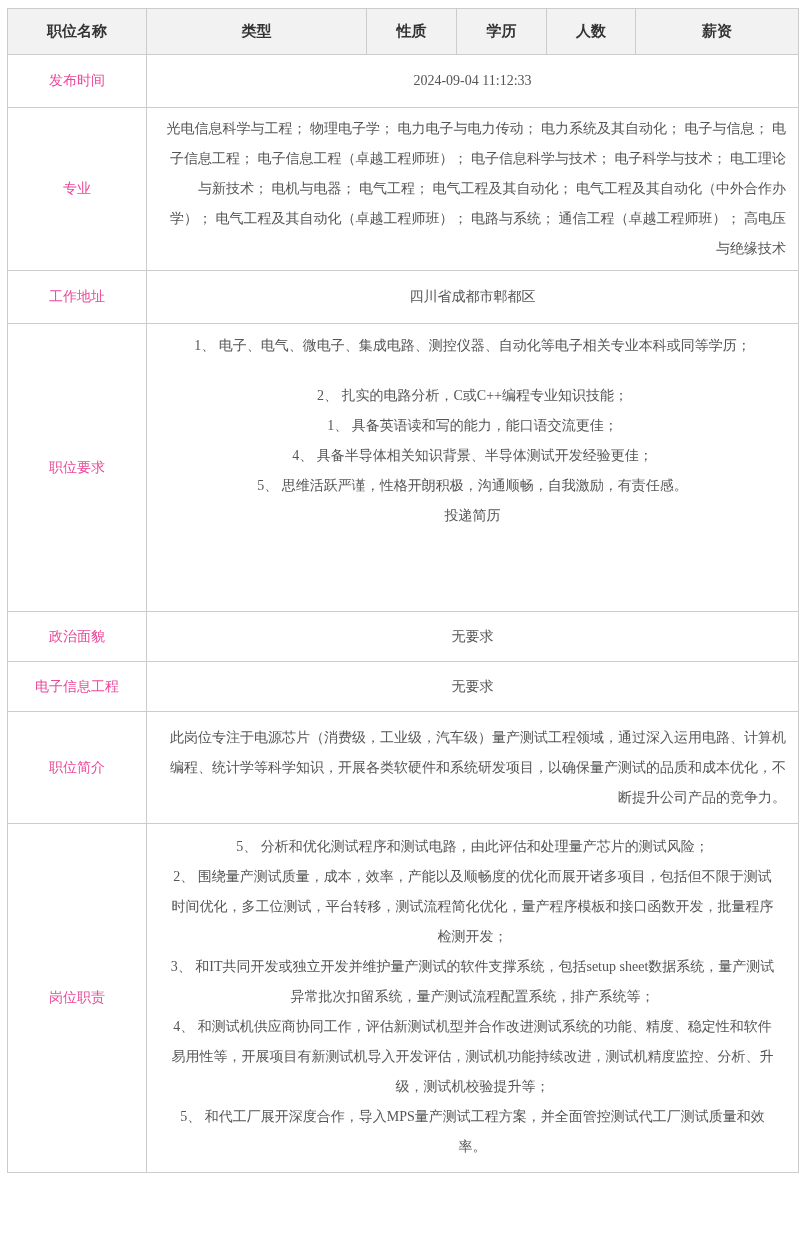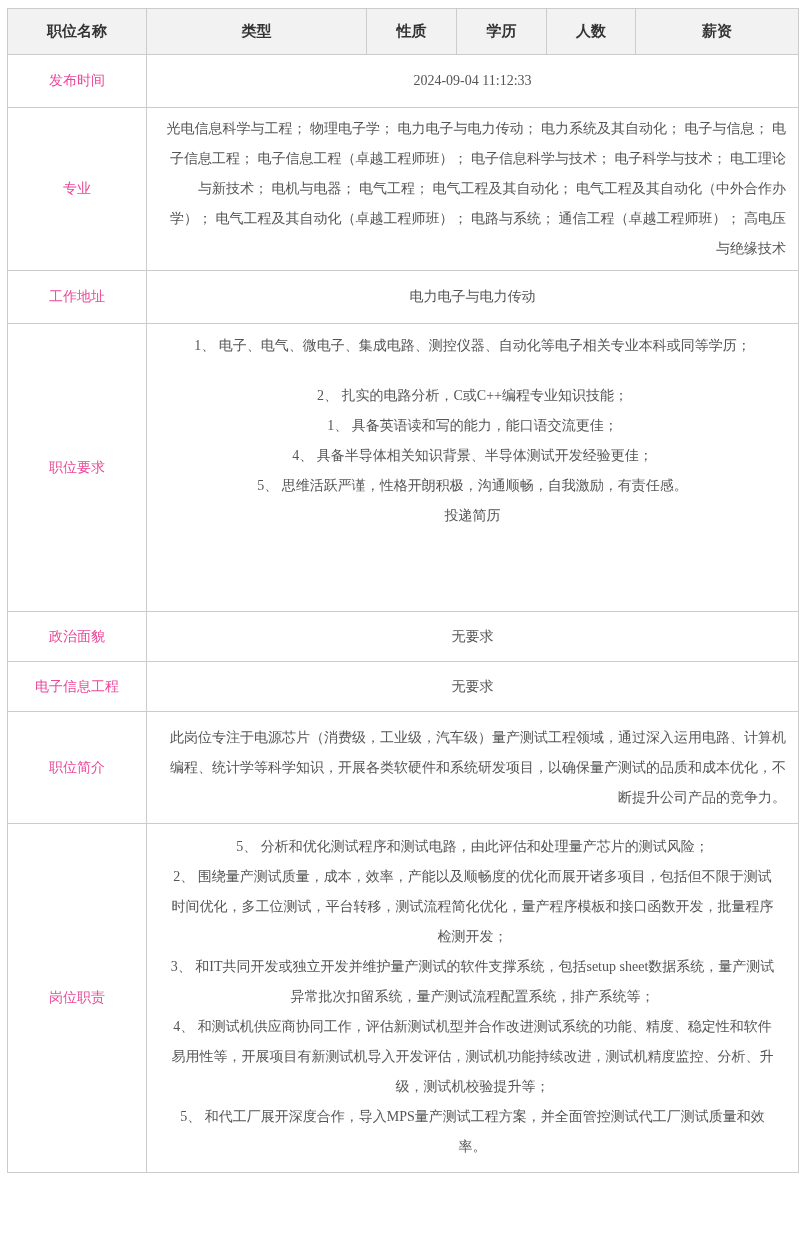--- a/index.html
+++ b/index.html
@@ -97,21 +97,21 @@
       </tr>
 
 
       <tr class="r-majors">
         <td class="label-cell">专业</td>
         <td colspan="5" class="text-block">光电信息科学与工程； 物理电子学； 电力电子与电力传动； 电力系统及其自动化； 电子与信息； 电子信息工程； 电子信息工程（卓越工程师班）； 电子信息科学与技术； 电子科学与技术； 电工理论与新技术； 电机与电器； 电气工程； 电气工程及其自动化； 电气工程及其自动化（中外合作办学）； 电气工程及其自动化（卓越工程师班）； 电路与系统； 通信工程（卓越工程师班）； 高电压与绝缘技术</td>
       </tr>
 
       <tr class="r-address">
         <td class="label-cell">工作地址</td>
-        <td colspan="5">电力电子与电力传动</td>
+        <td colspan="5">四川省成都市郫都区</td>
       </tr>
 
       <tr class="r-req">
         <td class="label-cell">职位要求</td>
         <td colspan="5" class="req-cell">
           <div class="lines">
               <p>1、 电子、电气、微电子、集成电路、测控仪器、自动化等电子相关专业本科或同等学历；</p>
               <p></p>
               <p>2、 扎实的电路分析，C或C++编程专业知识技能；</p>
               <p>1、 具备英语读和写的能力，能口语交流更佳；</p>

